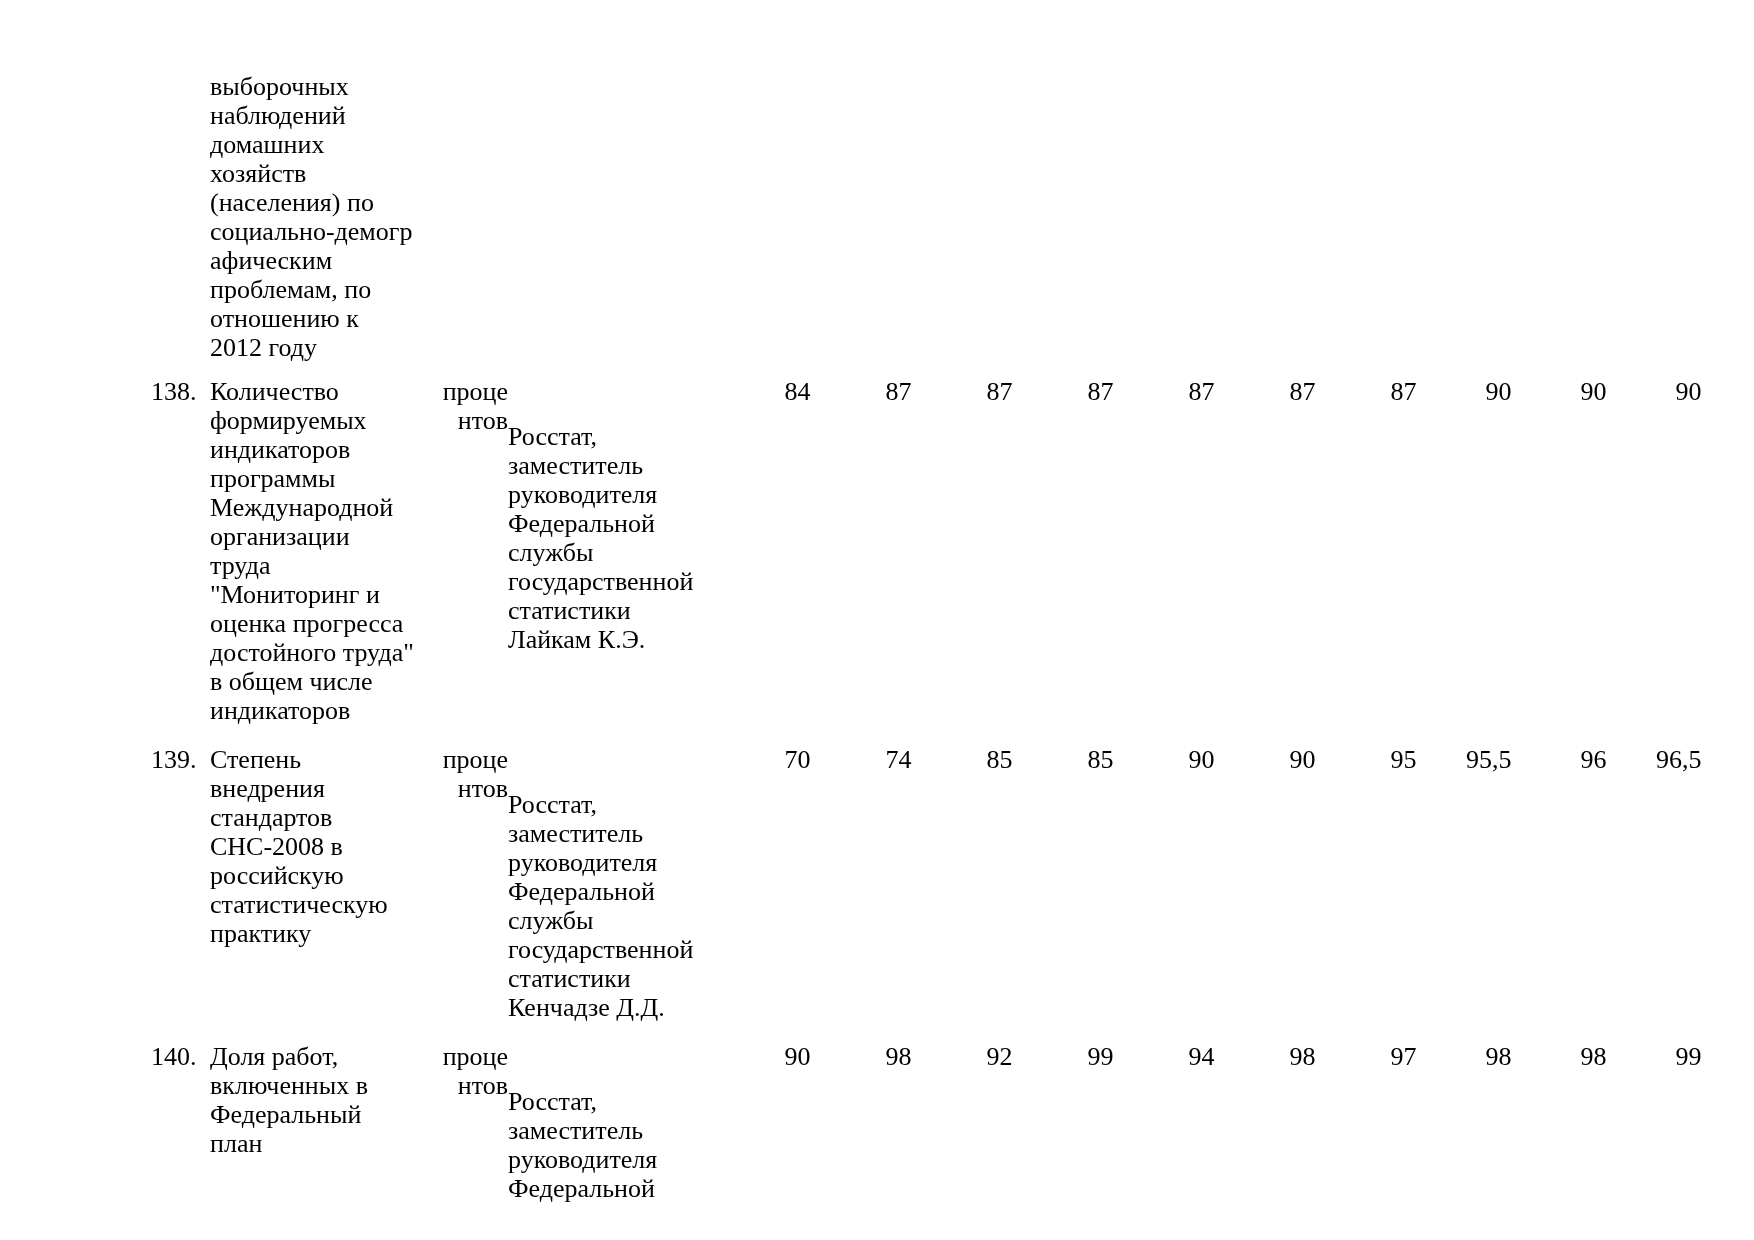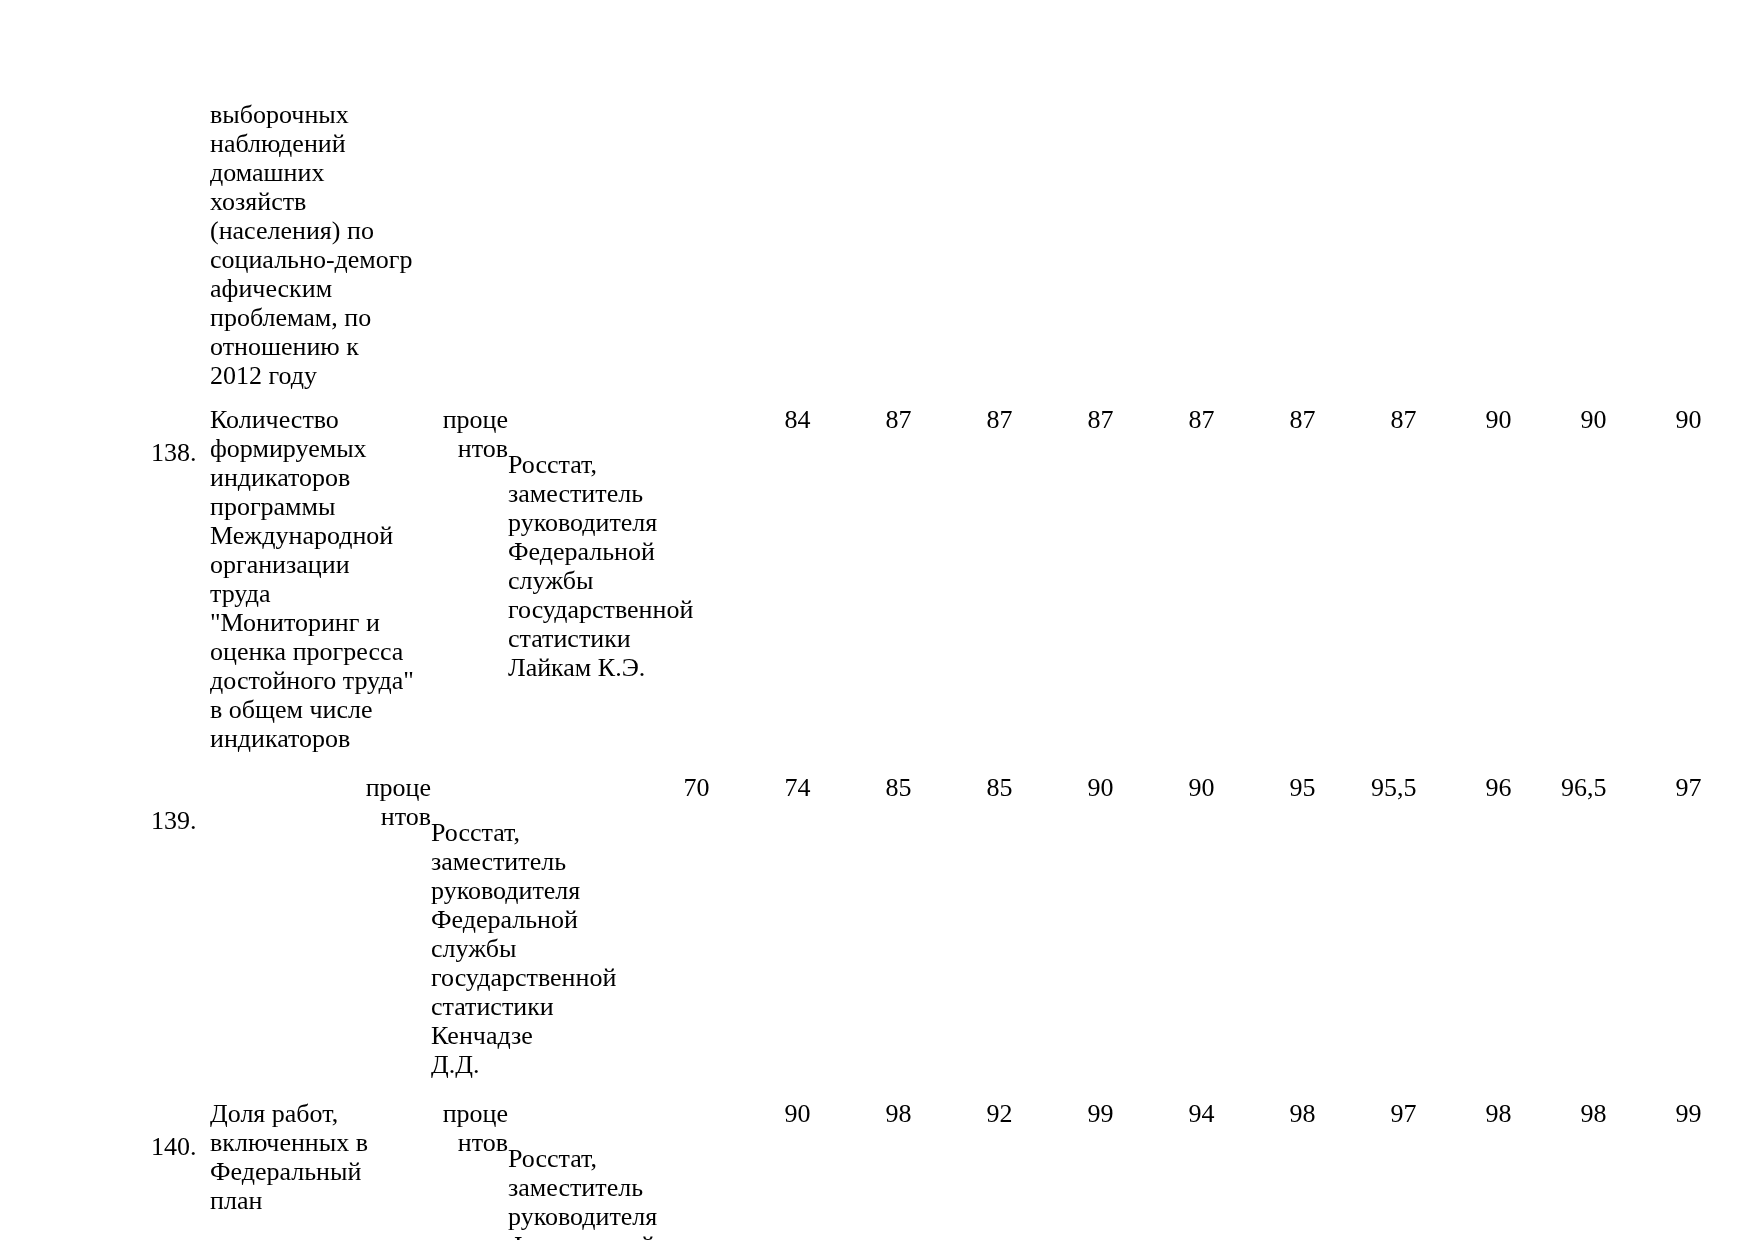--- a/index.html
+++ b/index.html
@@ -8,39 +8,39 @@
     background: #ffffff;
   }
   .page {
     position: relative;
     width: 1754px;
     height: 1240px;
     background: #ffffff;
     color: #000000;
     overflow: hidden;
     box-sizing: border-box;
-    padding-top: 100px;
+    padding-top: 72px;
     padding-left: 151px;
     font-family: "Liberation Serif", "DejaVu Serif", serif;
     font-size: 26px;
     line-height: 29px;
   }
   .trow {
     display: grid;
     grid-template-columns: 59px 221px 77px 201.5px repeat(7, 101px) repeat(4, 95px);
     align-items: start;
   }
   .trow + .trow { margin-top: 20px; }
   .trow.first { margin-top: 0; }
   .trow.second { margin-top: 15px; }
   .cell {
     white-space: pre-line;
     overflow: visible;
   }
-  .c-num  { text-align: left; margin-top: 33px; }
+  .c-num  { text-align: left; }
   .c-ind  { text-align: left; }
   .c-unit { text-align: right; }
   .c-resp { text-align: left; margin-top: 45px; }
   .c-val  { text-align: right; }
 </style>
 </head>
 <body>
 
 <div class="page">
 
@@ -103,20 +103,27 @@
     <div class="cell c-val">87</div>
     <div class="cell c-val">87</div>
     <div class="cell c-val">90</div>
     <div class="cell c-val">90</div>
     <div class="cell c-val">90</div>
     <div class="cell c-val">90</div>
   </div>
 
   <div class="trow">
     <div class="cell c-num">139.</div>
+    <div class="cell c-ind">Степень
+внедрения
+стандартов
+СНС-2008 в
+российскую
+статистическую
+практику</div>
     <div class="cell c-unit">проце
 нтов</div>
     <div class="cell c-resp">Росстат,
 заместитель
 руководителя
 Федеральной
 службы
 государственной
 статистики
 Кенчадзе Д.Д.</div>

